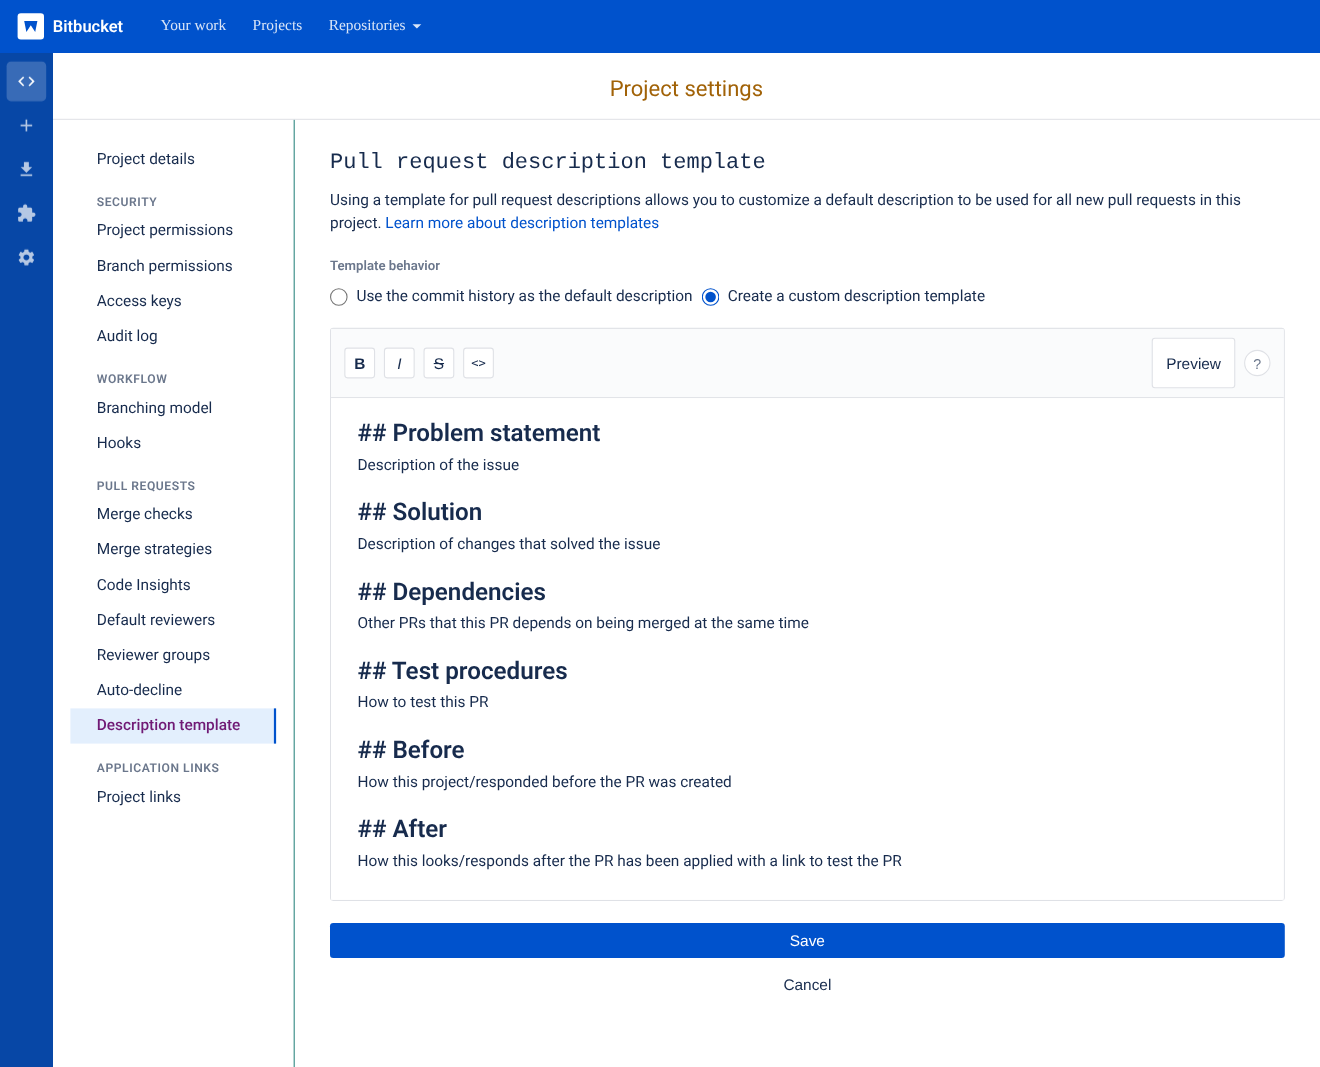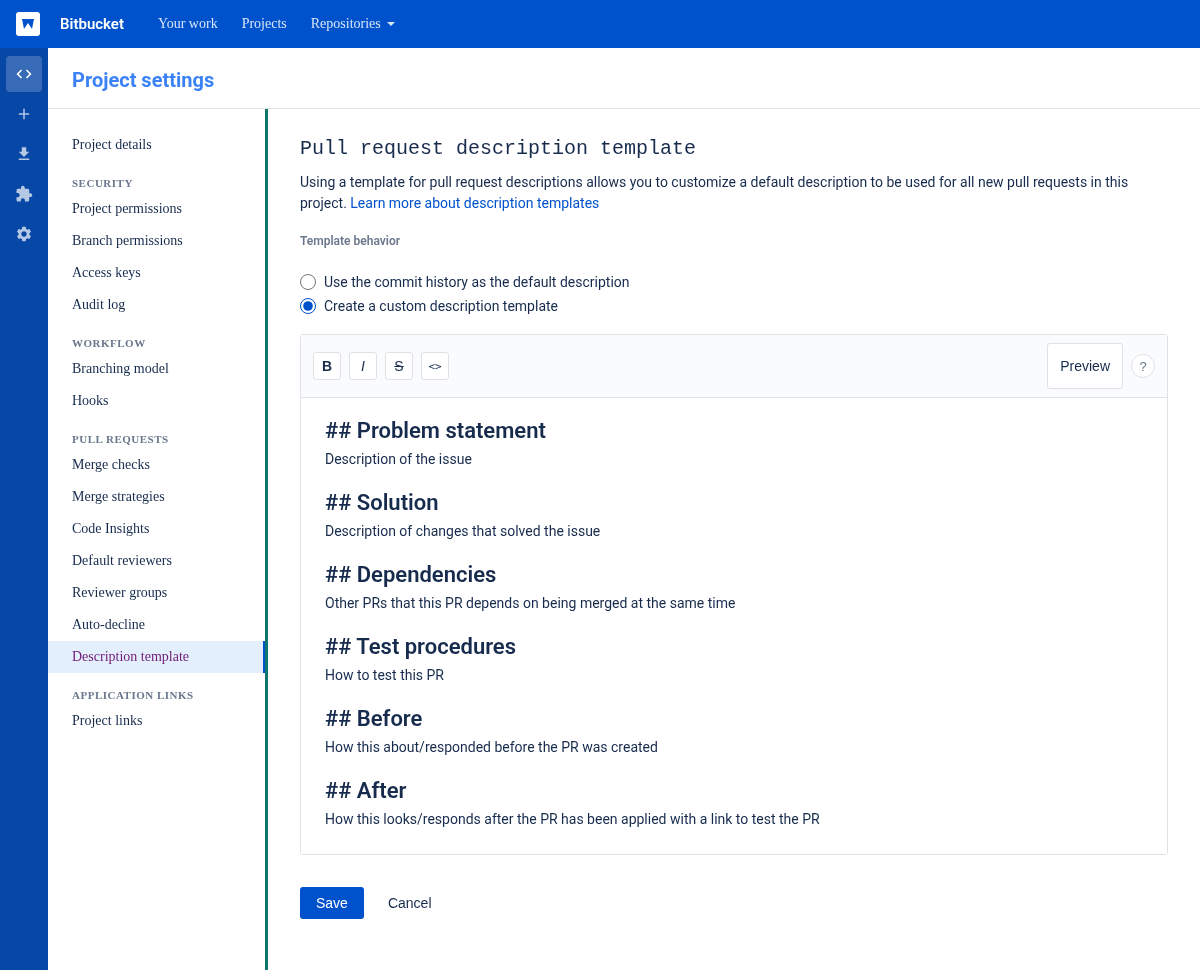--- a/index.html
+++ b/index.html
@@ -13,21 +13,21 @@
       align-items: center;
       padding: 0 16px;
       gap: 24px;
       position: fixed;
       top: 0; left: 0; right: 0;
       z-index: 100;
     }
     .topnav-brand {
       display: flex;
       align-items: center;
-      gap: 20px;
+      gap: 8px;
       color: white;
       font-weight: 600;
       font-size: 15px;
     }
     .topnav-brand-icon {
       width: 24px; height: 24px;
       background: white;
       border-radius: 3px;
       display: flex; align-items: center; justify-content: center;
     }
@@ -87,38 +87,38 @@
     }
 
     
     .page-header {
       padding: 20px 24px 16px 24px;
       border-bottom: 1px solid #dfe1e6;
       background: white;
     }
     .page-header h1 {
       font-size: 20px;
-      font-weight: 700;
-      color: #3b82f6;
+      font-weight: 400;
+      color: #a16207;
+      text-align: center;
     }
 
     
     .content-layout {
       display: flex;
       min-height: calc(100vh - 48px - 60px);
     }
 
     
     .settings-sidebar {
       width: 220px;
       min-width: 220px;
-      padding: 20px 0;
-      border-right: 3px solid #0f766e;
-      background: white;
-      font-family: Liberation Serif, serif;
+      padding: 20px 16px;
+      border-right: 1px solid #0f766e;
+      background: white;
     }
     .settings-nav-item {
       display: block;
       padding: 8px 24px;
       color: #172b4d;
       cursor: pointer;
       font-size: 14px;
       text-decoration: none;
     }
     .settings-nav-item.active {
@@ -162,26 +162,25 @@
 
     .description-intro a {
       color: #0052cc;
       text-decoration: none;
     }
 
     .template-behavior-label {
       font-size: 12px;
       font-weight: 600;
       color: #6b778c;
-      margin-bottom: 26px;
+      margin-bottom: 14px;
     }
 
     .radio-group {
       display: flex;
-      flex-direction: column;
       gap: 8px;
       margin-bottom: 20px;
     }
     .radio-option {
       display: flex;
       align-items: center;
       gap: 8px;
       cursor: pointer;
     }
     .radio-option input[type="radio"] {
@@ -279,21 +278,22 @@
     .editor-content .md-p {
       font-size: 14px;
       color: #172b4d;
       margin-bottom: 4px;
       line-height: 1.5;
     }
 
     .action-buttons {
       display: flex;
       gap: 8px;
-      margin-top: 32px;
+      margin-top: 20px;
+      flex-direction: column;
     }
 
     .btn-primary {
       padding: 8px 16px;
       background: #0052cc;
       color: white;
       border: none;
       border-radius: 3px;
       cursor: pointer;
       font-size: 14px;
@@ -437,21 +437,21 @@
           <div class="editor-content">
             <div class="md-h2">## Problem statement</div>
             <div class="md-p">Description of the issue</div>
             <div class="md-h2">## Solution</div>
             <div class="md-p">Description of changes that solved the issue</div>
             <div class="md-h2">## Dependencies</div>
             <div class="md-p">Other PRs that this PR depends on being merged at the same time</div>
             <div class="md-h2">## Test procedures</div>
             <div class="md-p">How to test this PR</div>
             <div class="md-h2">## Before</div>
-            <div class="md-p">How this about/responded before the PR was created</div>
+            <div class="md-p">How this project/responded before the PR was created</div>
             <div class="md-h2">## After</div>
             <div class="md-p">How this looks/responds after the PR has been applied with a link to test the PR</div>
           </div>
         </div>
 
         <div class="action-buttons">
           <button class="btn-primary">Save</button>
           <button class="btn-secondary">Cancel</button>
         </div>
       </div>

